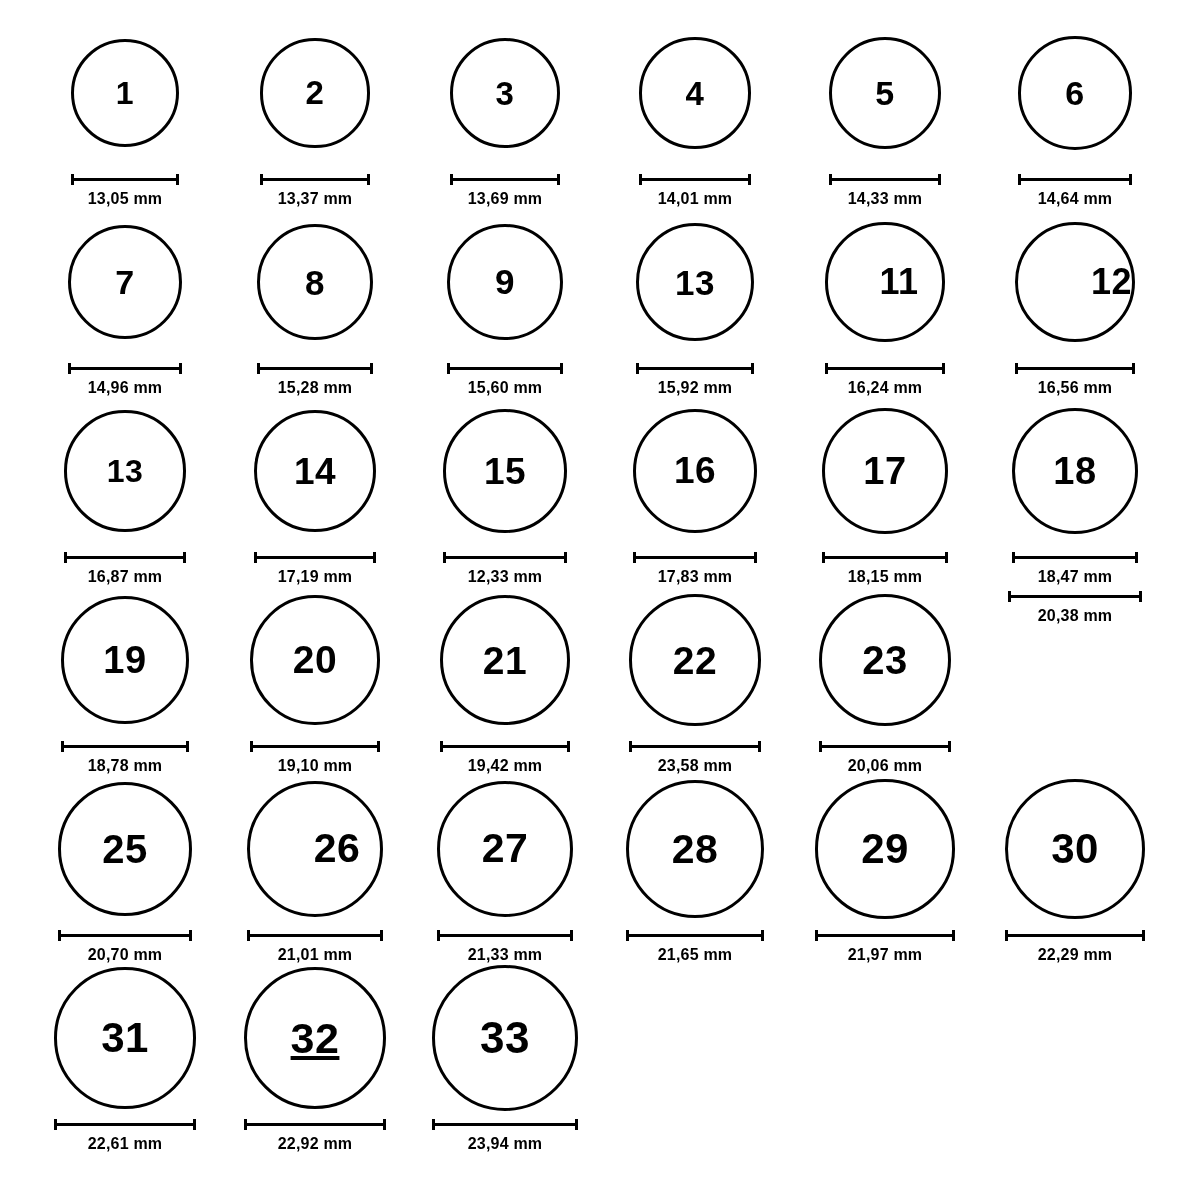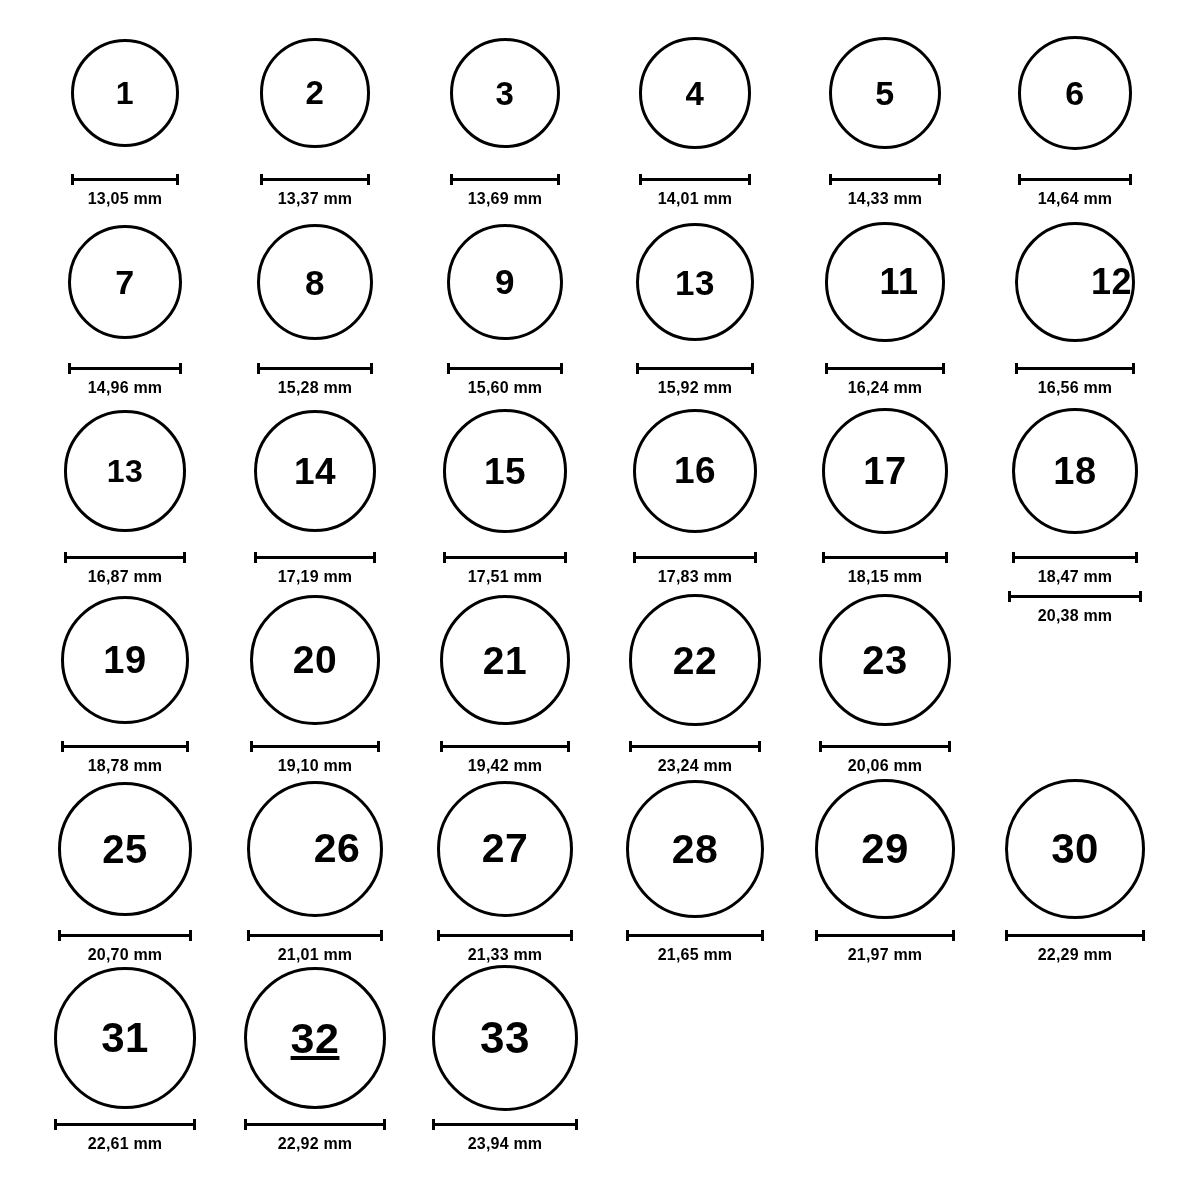--- a/index.html
+++ b/index.html
@@ -279,21 +279,21 @@
         <div class="circle-wrap" style="height:150px;">
           <div class="ring-circle" style="width:123.56290174471992px;height:123.56290174471992px;">
             <span class="ring-number" style="font-size:37px;">15</span>
           </div>
         </div>
         <div class="ruler" style="width:123.56290174471992px;">
           <div class="bar"></div>
           <div class="tick left"></div>
           <div class="tick right"></div>
         </div>
-        <div class="mm-label">17,51 mm</div>
+        <div class="mm-label">12,33 mm</div>
       </div>
       <div class="cell">
         <div class="circle-wrap" style="height:150px;">
           <div class="ring-circle" style="width:124.67952249770431px;height:124.67952249770431px;">
             <span class="ring-number" style="font-size:37px;">16</span>
           </div>
         </div>
         <div class="ruler" style="width:124.67952249770431px;">
           <div class="bar"></div>
           <div class="tick left"></div>
@@ -372,21 +372,21 @@
         <div class="circle-wrap" style="height:150px;">
           <div class="ring-circle" style="width:131.3443526170799px;height:131.3443526170799px;">
             <span class="ring-number" style="font-size:39px;">22</span>
           </div>
         </div>
         <div class="ruler" style="width:131.3443526170799px;">
           <div class="bar"></div>
           <div class="tick left"></div>
           <div class="tick right"></div>
         </div>
-        <div class="mm-label">23,24 mm</div>
+        <div class="mm-label">23,58 mm</div>
       </div>
       <div class="cell">
         <div class="circle-wrap" style="height:150px;text-align:center;">
           <div class="ring-circle" style="width:132.46097337006427px;height:132.46097337006427px;">
             <span class="ring-number" style="font-size:40px;">23</span>
           </div>
         </div>
         <div class="ruler" style="width:132.46097337006427px;">
           <div class="bar"></div>
           <div class="tick left"></div>

